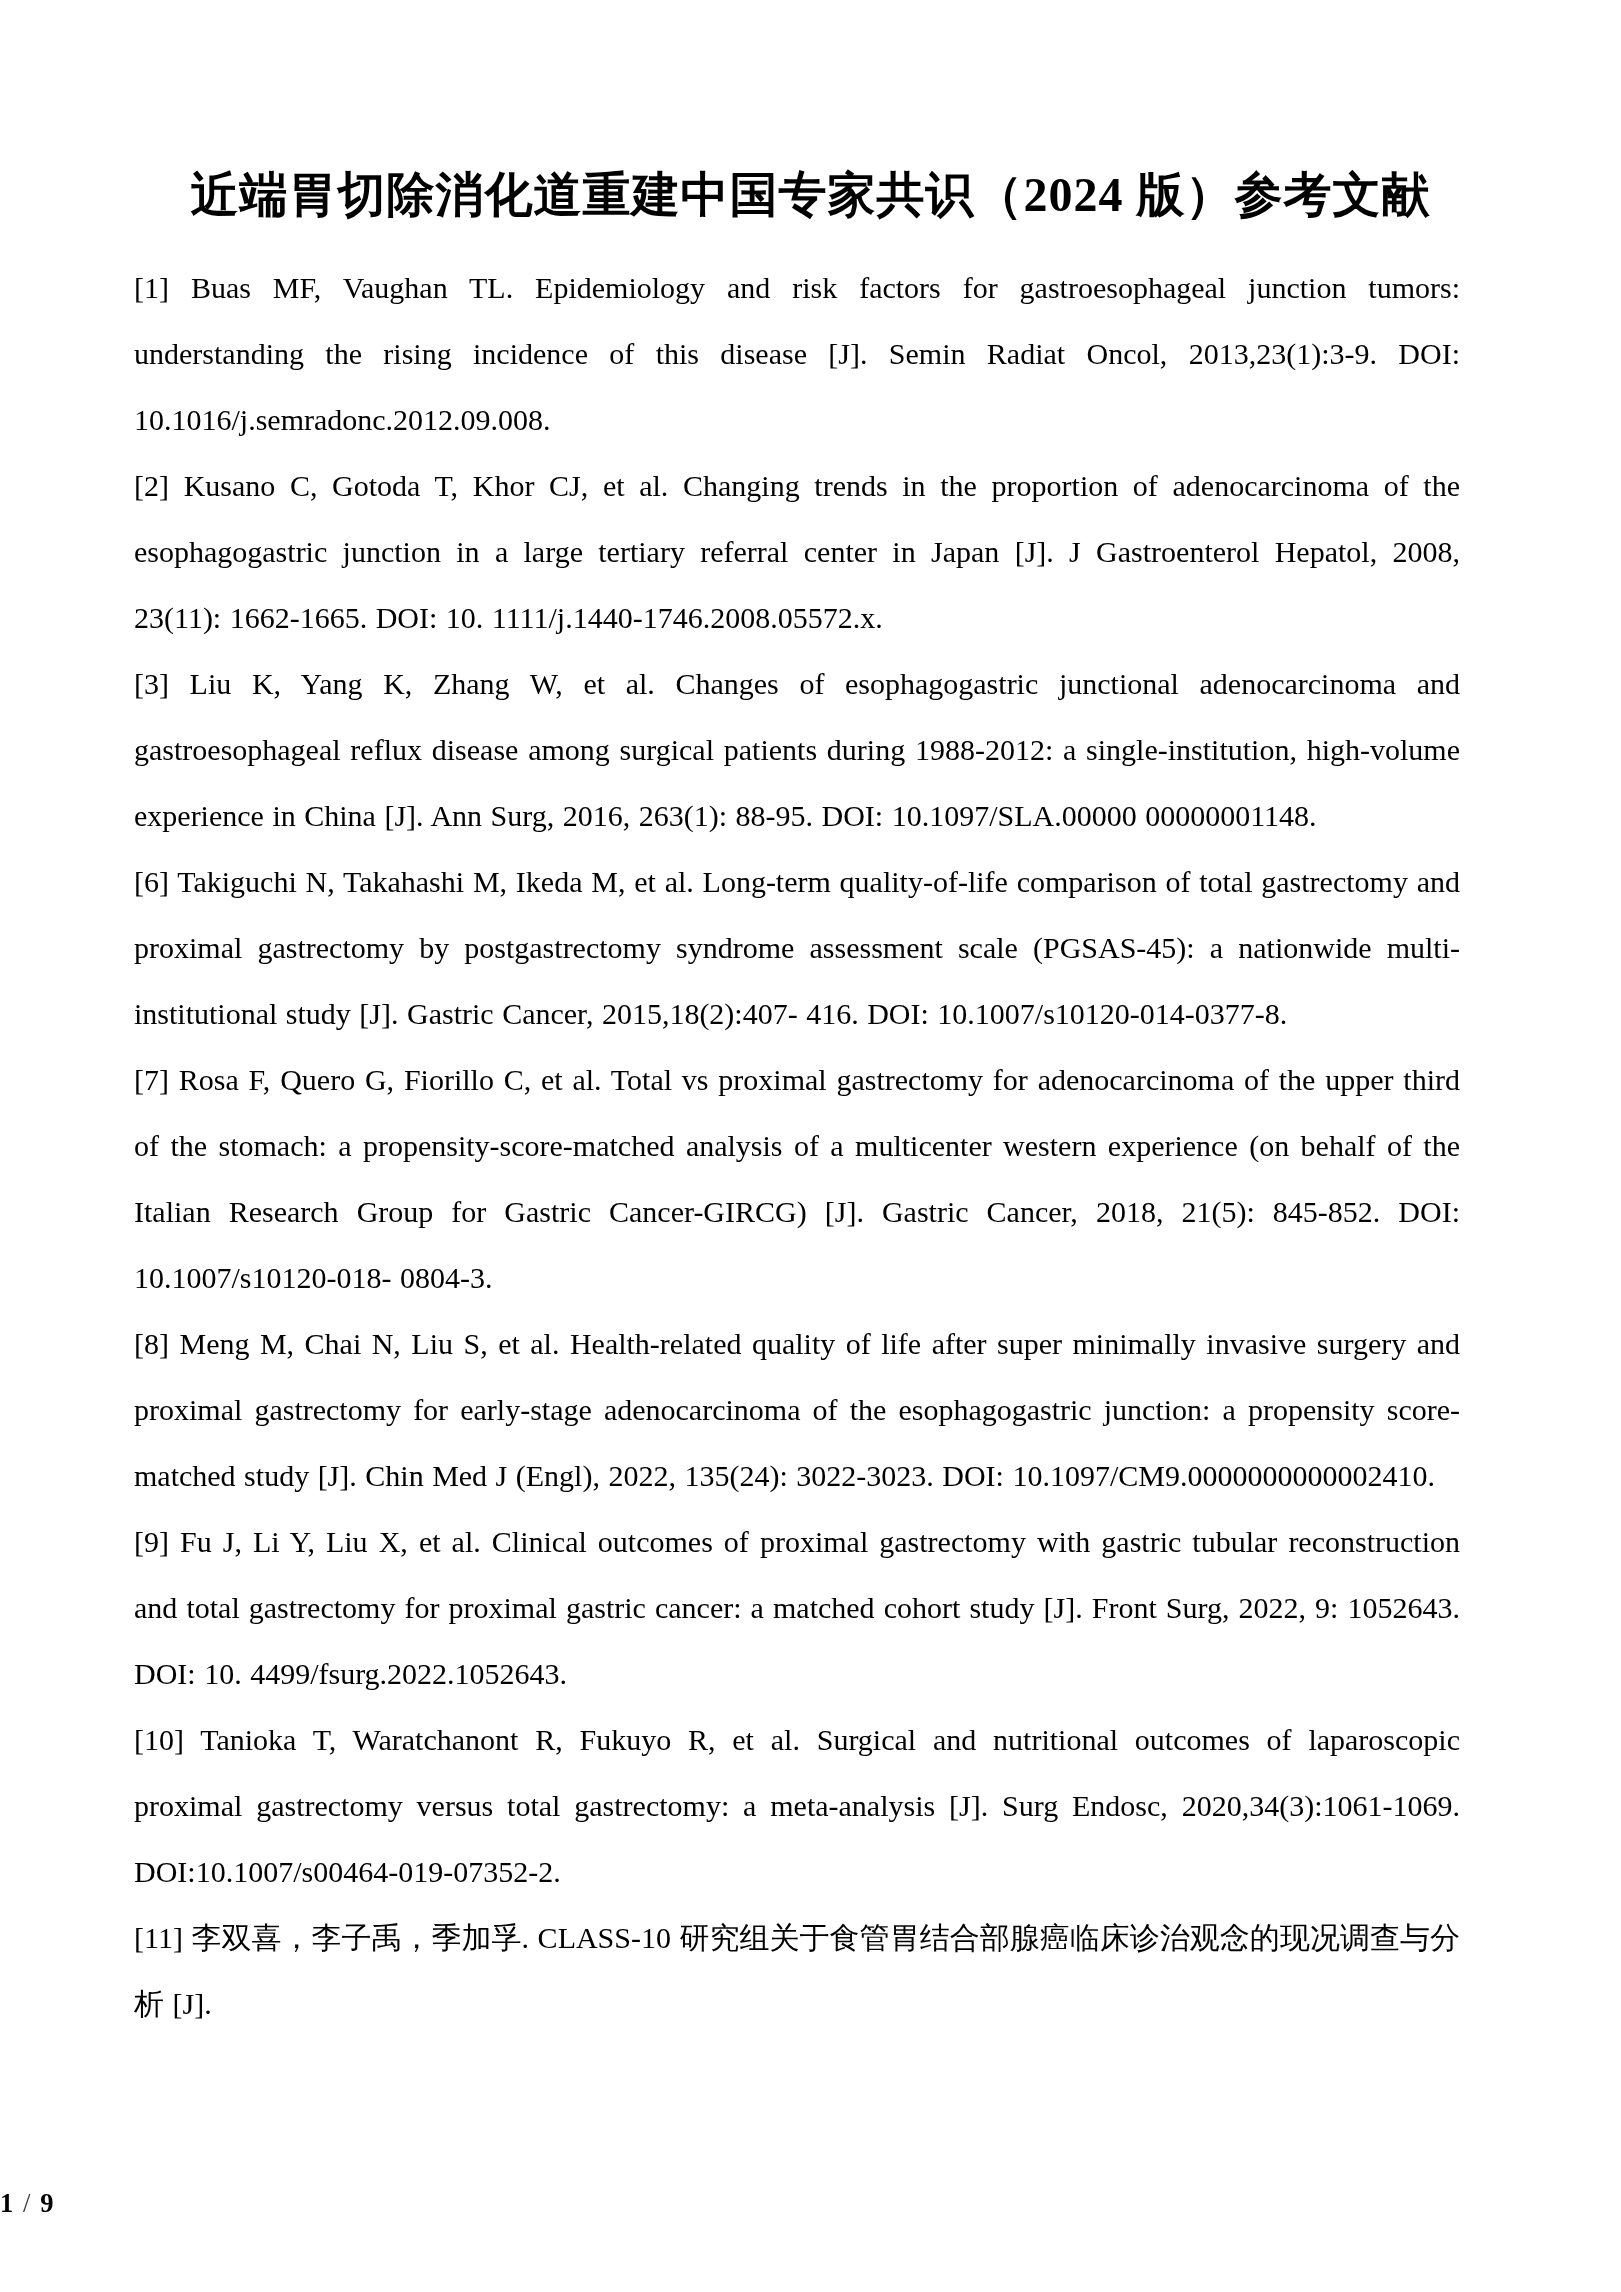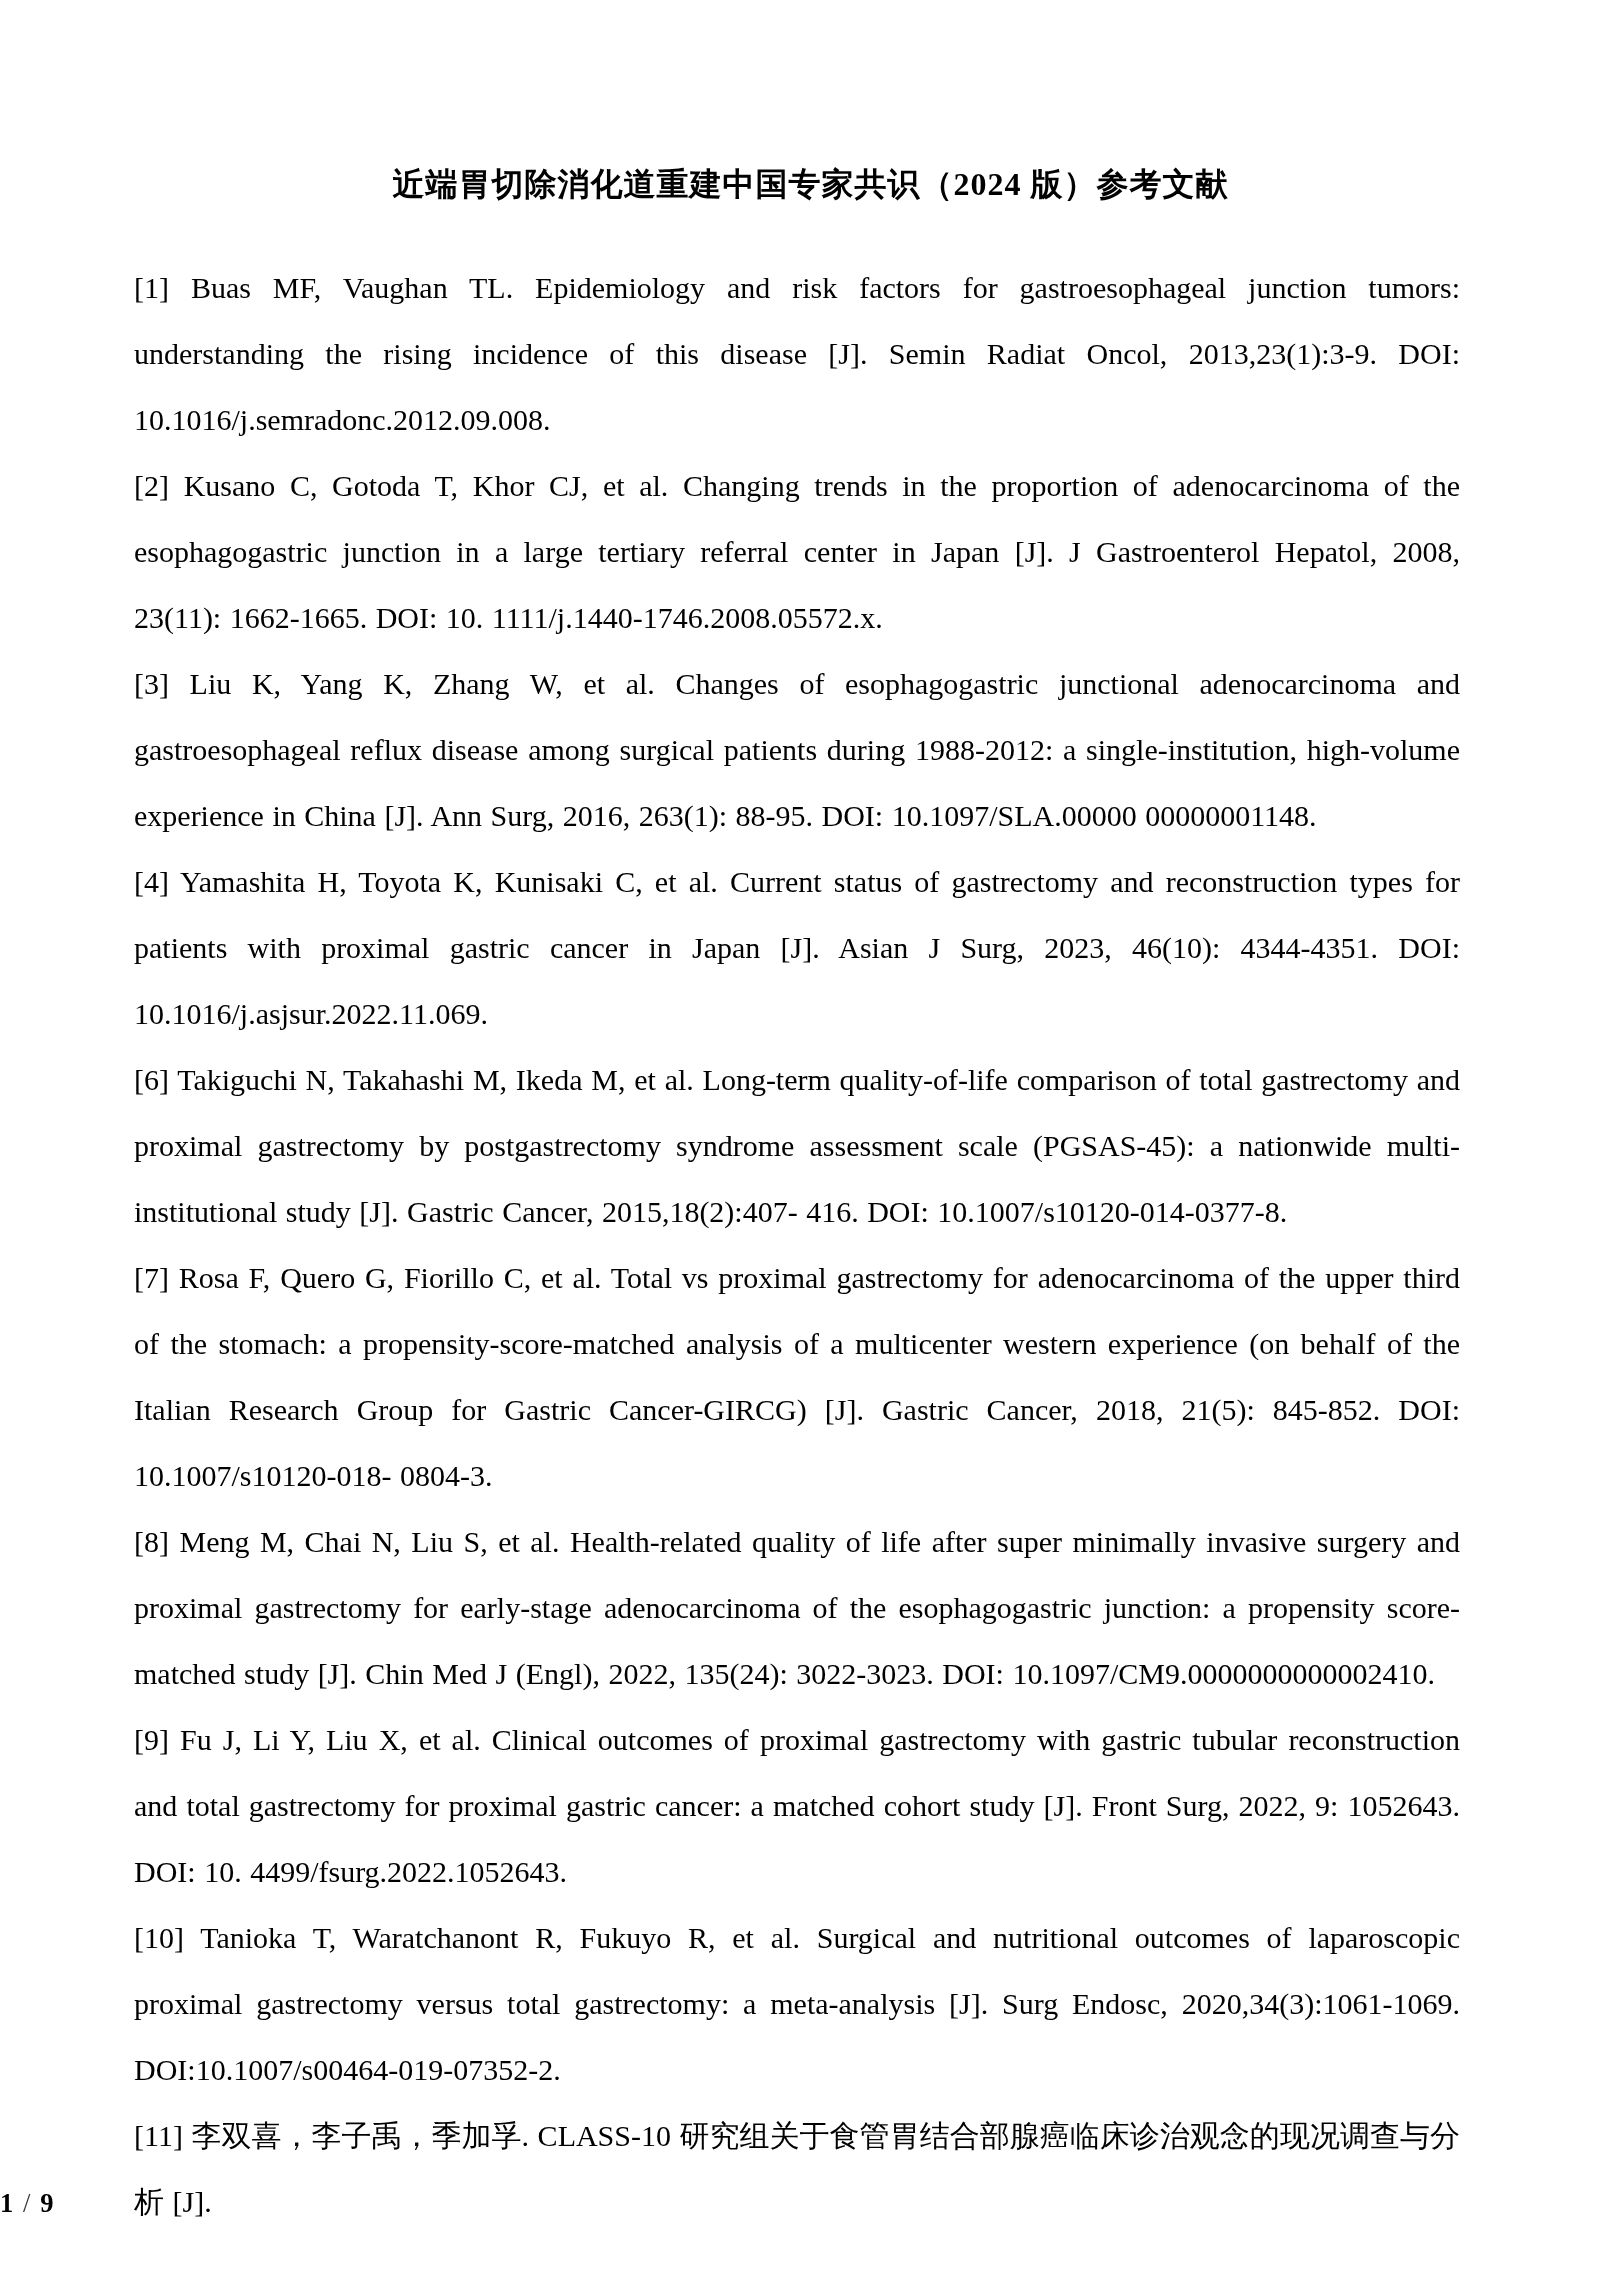--- a/index.html
+++ b/index.html
@@ -16,21 +16,21 @@
     font-family: "Liberation Serif", "DejaVu Serif", serif;
     overflow: hidden;
   }
   .doc-title {
     position: absolute;
     top: 163px;
     left: 0;
     width: 100%;
     margin: 0;
     text-align: center;
-    font-size: 32px;
+    font-size: 48px;
     font-weight: bold;
     letter-spacing: 1px;
   }
   .refs {
     position: absolute;
     top: 255px;
     left: 134px;
     width: 1326px;
     font-size: 30px;
     line-height: 66px;
@@ -64,21 +64,20 @@
 <body>
 
 <main class="page">
 
   <h1 class="doc-title">近端胃切除消化道重建中国专家共识（2024 版）参考文献</h1>
 
   <section class="refs" id="refs">
       <p class="ref">[1] Buas MF, Vaughan TL. Epidemiology and risk factors for gastroesophageal junction tumors: understanding the rising incidence of this disease [J]. Semin Radiat Oncol, 2013,23(1):3-9. DOI: 10.1016/j.semradonc.2012.09.008.</p>
       <p class="ref">[2] Kusano C, Gotoda T, Khor CJ, et al. Changing trends in the proportion of adenocarcinoma of the esophagogastric junction in a large tertiary referral center in Japan [J]. J Gastroenterol Hepatol, 2008, 23(11): 1662-1665. DOI: 10. 1111/j.1440-1746.2008.05572.x.</p>
       <p class="ref">[3] Liu K, Yang K, Zhang W, et al. Changes of esophagogastric junctional adenocarcinoma and gastroesophageal reflux disease among surgical patients during 1988-2012: a single-institution, high-volume experience in China [J]. Ann Surg, 2016, 263(1): 88-95. DOI: 10.1097/SLA.00000 00000001148.</p>
-      <p class="ref">[4] Yamashita H, Toyota K, Kunisaki C, et al. Current status of gastrectomy and reconstruction types for patients with proximal gastric cancer in Japan [J]. Asian J Surg, 2023, 46(10): 4344-4351. DOI: 10.1016/j.asjsur.2022.11.069.</p>
       <p class="ref">[6] Takiguchi N, Takahashi M, Ikeda M, et al. Long-term quality-of-life comparison of total gastrectomy and proximal gastrectomy by postgastrectomy syndrome assessment scale (PGSAS-45): a nationwide multi- institutional study [J]. Gastric Cancer, 2015,18(2):407- 416. DOI: 10.1007/s10120-014-0377-8.</p>
       <p class="ref">[7] Rosa F, Quero G, Fiorillo C, et al. Total vs proximal gastrectomy for adenocarcinoma of the upper third of the stomach: a propensity-score-matched analysis of a multicenter western experience (on behalf of the Italian Research Group for Gastric Cancer-GIRCG) [J]. Gastric Cancer, 2018, 21(5): 845-852. DOI: 10.1007/s10120-018- 0804-3.</p>
       <p class="ref">[8] Meng M, Chai N, Liu S, et al. Health-related quality of life after super minimally invasive surgery and proximal gastrectomy for early-stage adenocarcinoma of the esophagogastric junction: a propensity score-matched study [J]. Chin Med J (Engl), 2022, 135(24): 3022-3023. DOI: 10.1097/CM9.0000000000002410.</p>
       <p class="ref">[9] Fu J, Li Y, Liu X, et al. Clinical outcomes of proximal gastrectomy with gastric tubular reconstruction and total gastrectomy for proximal gastric cancer: a matched cohort study [J]. Front Surg, 2022, 9: 1052643. DOI: 10. 4499/fsurg.2022.1052643.</p>
       <p class="ref">[10] Tanioka T, Waratchanont R, Fukuyo R, et al. Surgical and nutritional outcomes of laparoscopic proximal gastrectomy versus total gastrectomy: a meta-analysis [J]. Surg Endosc, 2020,34(3):1061-1069. DOI:10.1007/s00464-019-07352-2.</p>
       <p class="ref">[11] 李双喜，李子禹，季加孚. CLASS-10 研究组关于食管胃结合部腺癌临床诊治观念的现况调查与分析 [J].</p>
     </section>
 
   <footer class="page-footer">
     <span class="num">1</span><span class="sep">/</span><span class="num">9</span>

